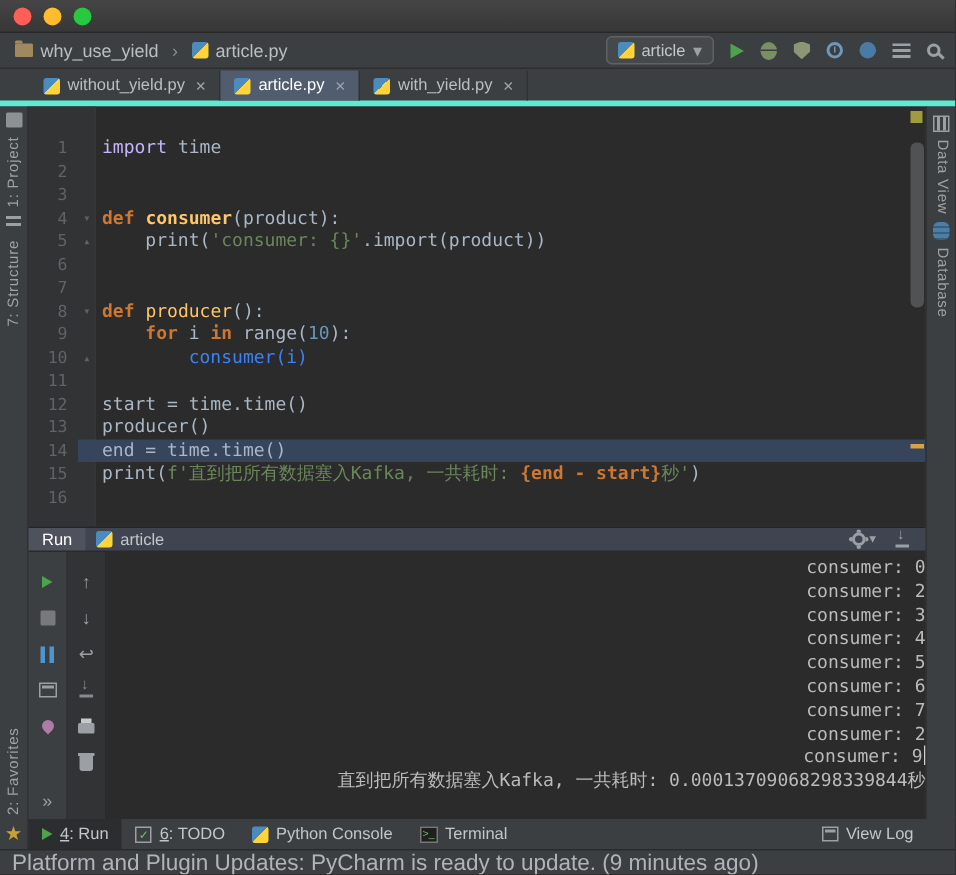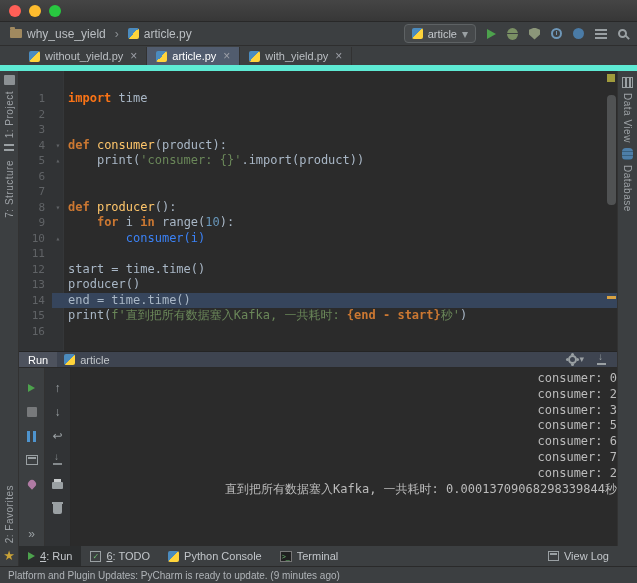--- a/index.html
+++ b/index.html
@@ -74,21 +74,21 @@
              background:repeating-linear-gradient(90deg,transparent 0 2px,#9aa0a3 2px 4px); }
   .proj-icon { width:11px; height:10px; background:#9aa0a3; border-radius:1px; opacity:.85; }
   .struct-icon { width:10px; height:10px;
                  background:repeating-linear-gradient(#9aa0a3 0 2px,transparent 2px 5px); }
   .hector-icon { width:9px; height:10px; background:#8a8f93; border-radius:4px 4px 0 0; }
   .glyph { color:#9aa0a3; font-size:12px; line-height:1; }
   .star { color:#c8a238; font-size:13px; line-height:1; }
 
   
   .tabbar { position:absolute; top:47px; left:0; right:0; height:24px; background:#3c3f41;
-            border-bottom:6px solid #5eead4; display:flex; padding-left:20px; }
+            border-bottom:4px solid #5eead4; display:flex; padding-left:20px; }
   .tab { display:flex; align-items:center; gap:5px; padding:0 9px; font-size:11px; color:#bbbfc3;
          border-right:1px solid #323232; }
   .tab.active { background:#515c6e; color:#ffffff; }
   .tab .close { color:#9da0a8; font-size:12px; margin-left:2px; }
 
   
   .lstrip { position:absolute; left:0; top:71px; width:19px; height:495px; background:#3c3f41;
             border-right:1px solid #323232; display:flex; flex-direction:column; align-items:center;
             padding:4px 0 4px 0; }
   .rstrip { position:absolute; right:0; top:71px; width:20px; height:475px; background:#3c3f41;
@@ -138,21 +138,21 @@
   .bottombar { position:absolute; left:19px; right:20px; top:546px; height:20px; background:#3c3f41;
                display:flex; align-items:center; font-size:11px; color:#c2c6ca; }
   .bb-item { display:flex; align-items:center; gap:5px; padding:0 9px; height:100%; }
   .bb-item.active { background:rgba(0,0,0,.28); }
   .bb-item .mn { text-decoration:underline; }
   .bb-right { margin-left:auto; display:flex; align-items:center; gap:5px; padding-right:8px; }
 
   
   .statusbar { position:absolute; left:0; right:0; bottom:0; height:17px; background:#3c3f41;
                border-top:1px solid #2a2a2a; display:flex; align-items:center;
-               font-size:10px; color:#b0b4b8; padding:0 8px; }
+               font-size:15px; color:#b0b4b8; padding:0 8px; }
   .sb-right { margin-left:auto; display:flex; align-items:center; gap:16px; padding-right:4px; }
 </style>
 </head>
 <body>
 
 <div class="window">
 
   <div class="titlebar">
     <div class="lights">
       <span class="light red"></span>
@@ -216,24 +216,24 @@
   <div class="rstrip">
     <span class="dv-icon"></span>
     <span class="vlabel-r">Data View</span>
     <span class="db-icon"></span>
     <span class="vlabel-r">Database</span>
   </div>
 
   <div class="editor">
     <div class="gutter-bg"></div>
     <div class="code-lines">
-        <div class="crow"><span class="lnum">1</span><span class="fold"></span><span class="lcode"><span style="color: #f97316; font-weight: bold;">import</span><span style="color: rgb(169, 183, 198);"> time</span></span></div>
+        <div class="crow"><span class="lnum">1</span><span class="fold"></span><span class="lcode"><span style="color: #c4b5fd; font-weight: normal;">import</span><span style="color: rgb(169, 183, 198);"> time</span></span></div>
         <div class="crow"><span class="lnum">2</span><span class="fold"></span><span class="lcode"></span></div>
         <div class="crow"><span class="lnum">3</span><span class="fold"></span><span class="lcode"></span></div>
-        <div class="crow"><span class="lnum">4</span><span class="fold">▾</span><span class="lcode"><span style="color: rgb(204, 120, 50); font-weight: bold;">def</span><span style="color: rgb(169, 183, 198);"> </span><span style="color: rgb(255, 198, 107);">consumer</span><span style="color: rgb(169, 183, 198);">(product):</span></span></div>
+        <div class="crow"><span class="lnum">4</span><span class="fold">▾</span><span class="lcode"><span style="color: rgb(204, 120, 50); font-weight: bold;">def</span><span style="color: rgb(169, 183, 198);"> </span><span style="color: rgb(255, 198, 107); font-weight: bold;">consumer</span><span style="color: rgb(169, 183, 198);">(product):</span></span></div>
         <div class="crow"><span class="lnum">5</span><span class="fold">▴</span><span class="lcode"><span style="color: rgb(169, 183, 198);">    print(</span><span style="color: rgb(106, 135, 89);">'consumer: {}'</span><span style="color: rgb(169, 183, 198);">.import(product))</span></span></div>
         <div class="crow"><span class="lnum">6</span><span class="fold"></span><span class="lcode"></span></div>
         <div class="crow"><span class="lnum">7</span><span class="fold"></span><span class="lcode"></span></div>
         <div class="crow"><span class="lnum">8</span><span class="fold">▾</span><span class="lcode"><span style="color: rgb(204, 120, 50); font-weight: bold;">def</span><span style="color: rgb(169, 183, 198);"> </span><span style="color: rgb(255, 198, 107);">producer</span><span style="color: rgb(169, 183, 198);">():</span></span></div>
         <div class="crow"><span class="lnum">9</span><span class="fold"></span><span class="lcode"><span style="color: rgb(169, 183, 198);">    </span><span style="color: rgb(204, 120, 50); font-weight: bold;">for</span><span style="color: rgb(169, 183, 198);"> i </span><span style="color: rgb(204, 120, 50); font-weight: bold;">in</span><span style="color: rgb(169, 183, 198);"> range(</span><span style="color: rgb(104, 151, 187);">10</span><span style="color: rgb(169, 183, 198);">):</span></span></div>
         <div class="crow"><span class="lnum">10</span><span class="fold">▴</span><span class="lcode"><span style="color: #3b82f6;">        consumer(i)</span></span></div>
         <div class="crow"><span class="lnum">11</span><span class="fold"></span><span class="lcode"></span></div>
         <div class="crow"><span class="lnum">12</span><span class="fold"></span><span class="lcode"><span style="color: rgb(169, 183, 198);">start = time.time()</span></span></div>
         <div class="crow"><span class="lnum">13</span><span class="fold"></span><span class="lcode"><span style="color: rgb(169, 183, 198);">producer()</span></span></div>
         <div class="crow current"><span class="lnum">14</span><span class="fold"></span><span class="lcode"><span style="color: rgb(169, 183, 198);">end = time.time()</span></span></div>
@@ -301,24 +301,26 @@
             <span class="print-icon"></span>
           </span>
         <span class="ric">
             <span class="trash-icon"></span>
           </span>
       </div>
       <div class="console">
           <div class="con-line">consumer: 0</div>
           <div class="con-line">consumer: 2</div>
           <div class="con-line">consumer: 3</div>
+          <div class="con-line">consumer: 4</div>
           <div class="con-line">consumer: 5</div>
           <div class="con-line">consumer: 6</div>
           <div class="con-line">consumer: 7</div>
           <div class="con-line">consumer: 2</div>
+          <div class="con-line">consumer: 9<span class="caret"></span></div>
           <div class="con-line">直到把所有数据塞入Kafka, 一共耗时: 0.00013709068298339844秒</div>
         </div>
     </div>
   </div>
 
   <div class="bottombar">
     <div class="bb-item active">
       <span class="tri-green small"></span>
       <span><span class="mn">4</span><span>: Run</span></span>
     </div>

